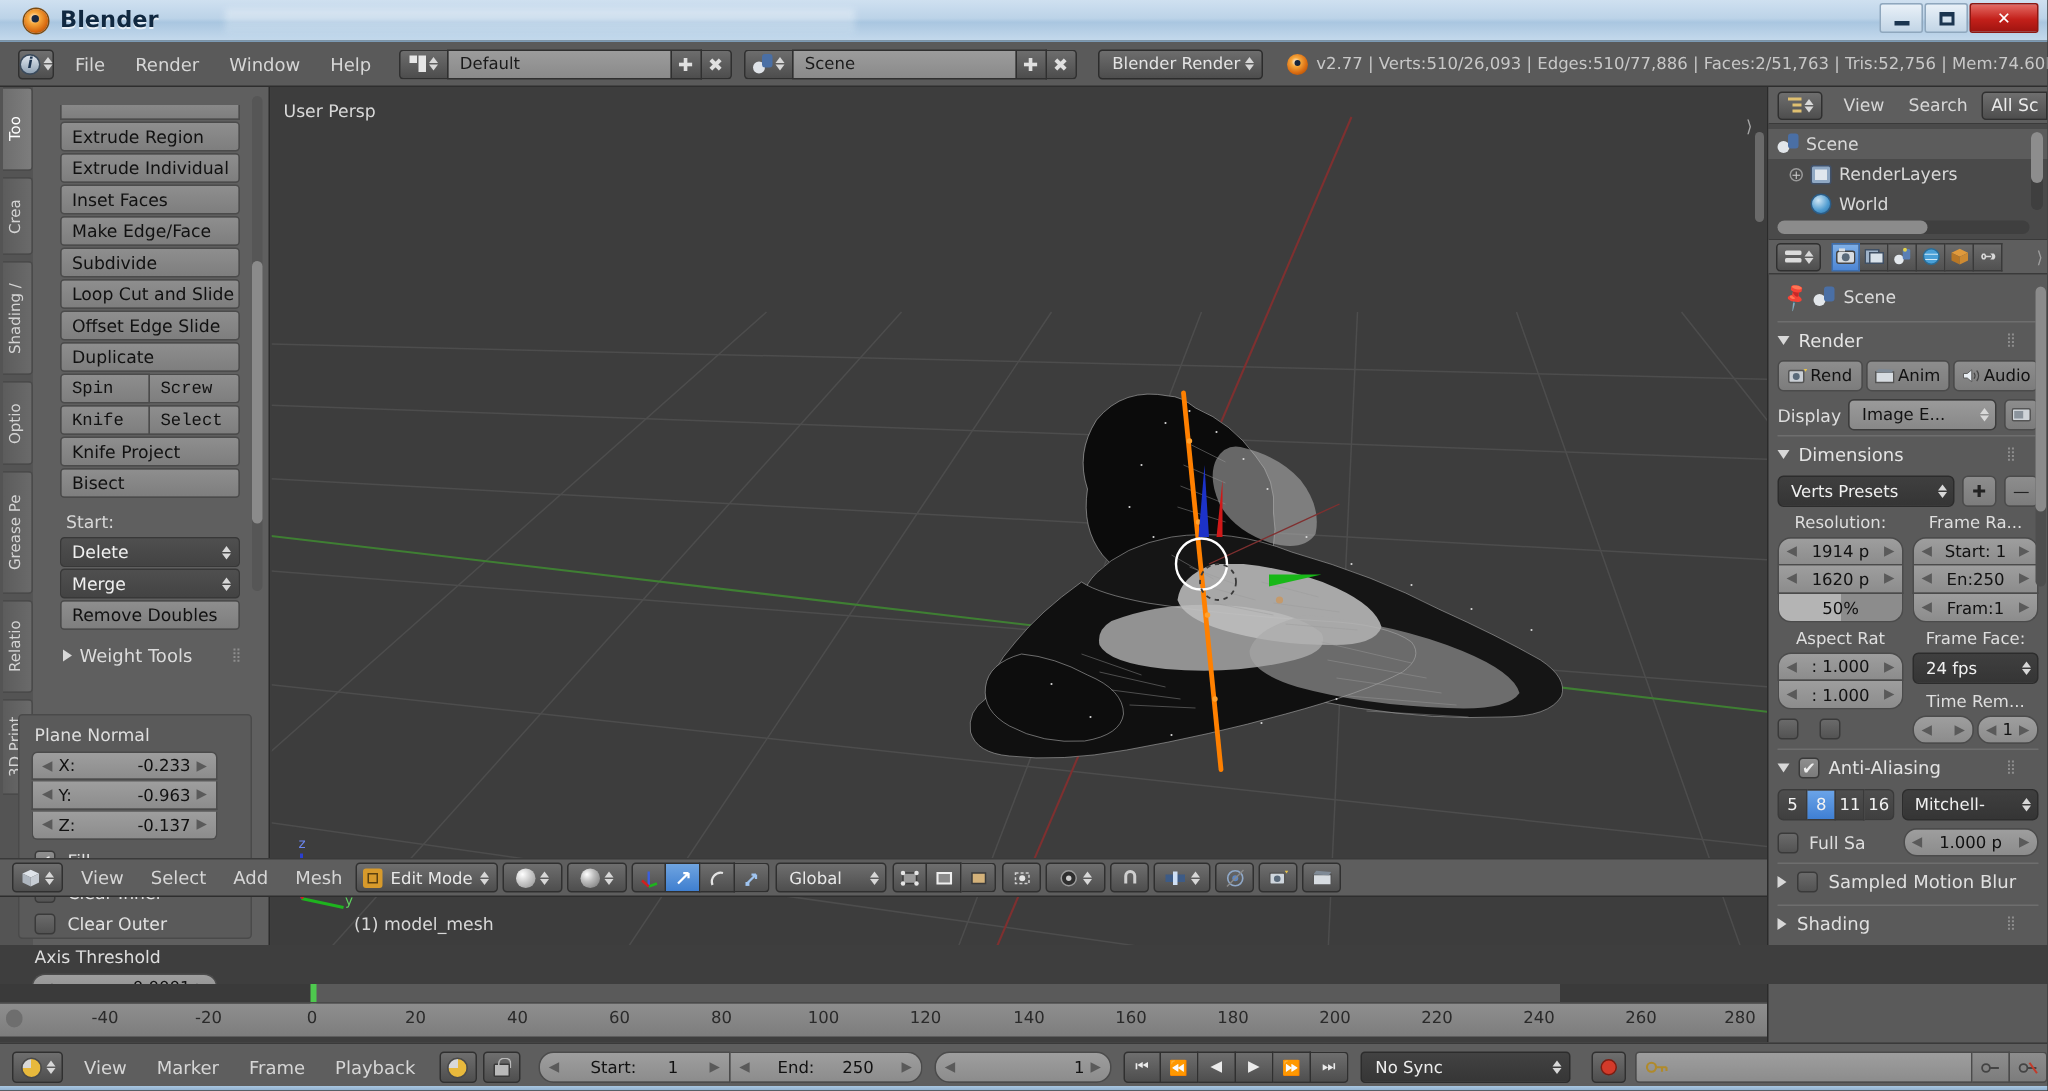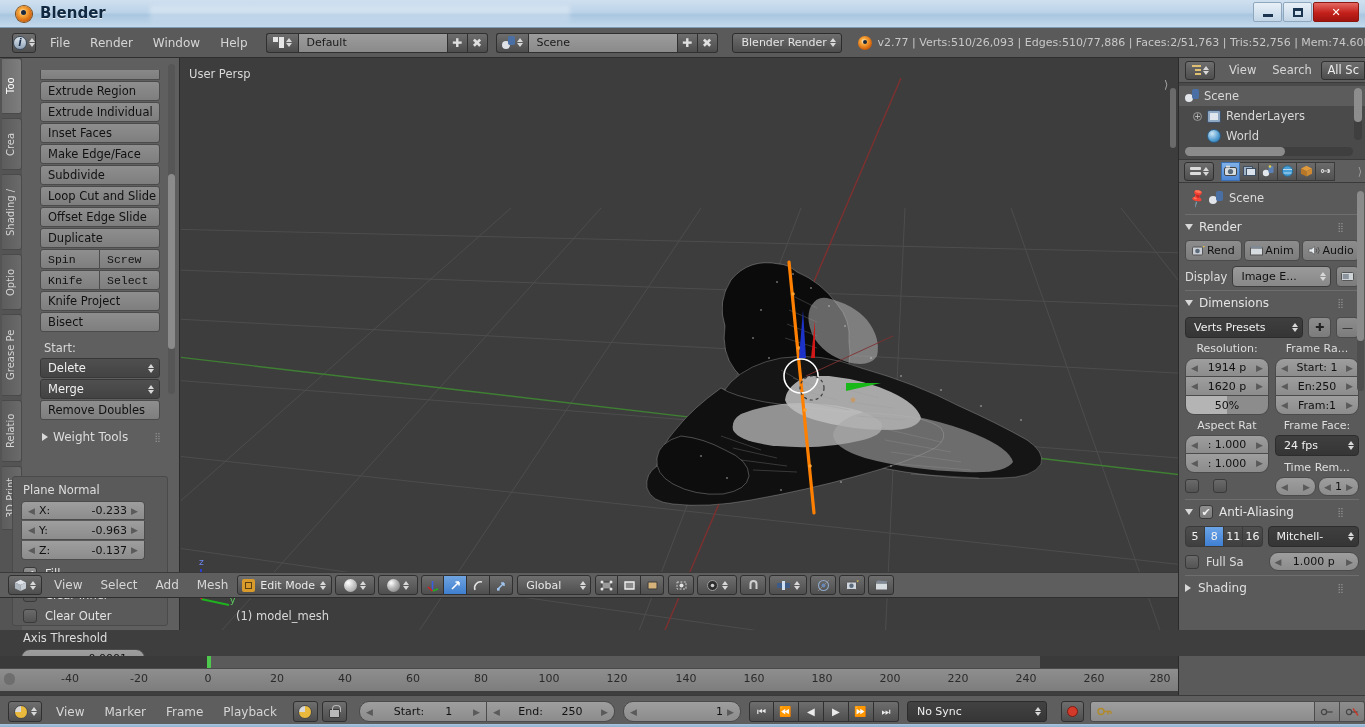--- a/index.html
+++ b/index.html
@@ -1003,20 +1003,25 @@
           </span>
           <span class="pnum s" style="flex:1">
             <span class="nf-arrow">◀</span>
             <span class="cen">1.000 p</span>
             <span class="nf-arrow">▶</span>
           </span>
         </div>
 
         <div class="closed-panel">
           <i class="tri"></i>
+          <span class="chk"></span>
+          <span>Sampled Motion Blur</span>
+        </div>
+        <div class="closed-panel">
+          <i class="tri"></i>
           <span>Shading</span>
           <span class="grip">⣿</span>
         </div>
 
         <div class="props-vscroll">
             <i></i>
           </div>
       </div>
     </div>
   </div>

